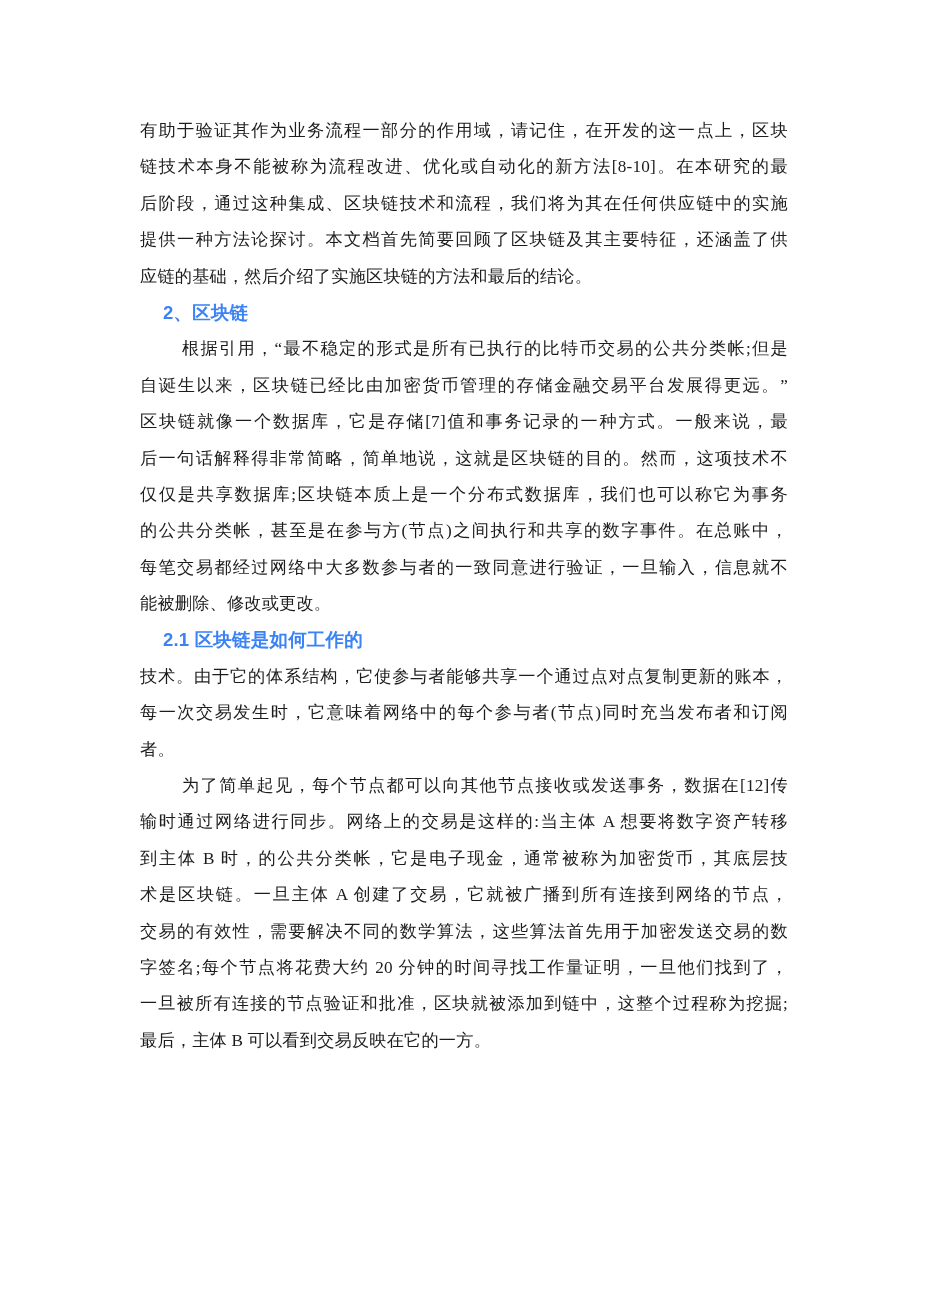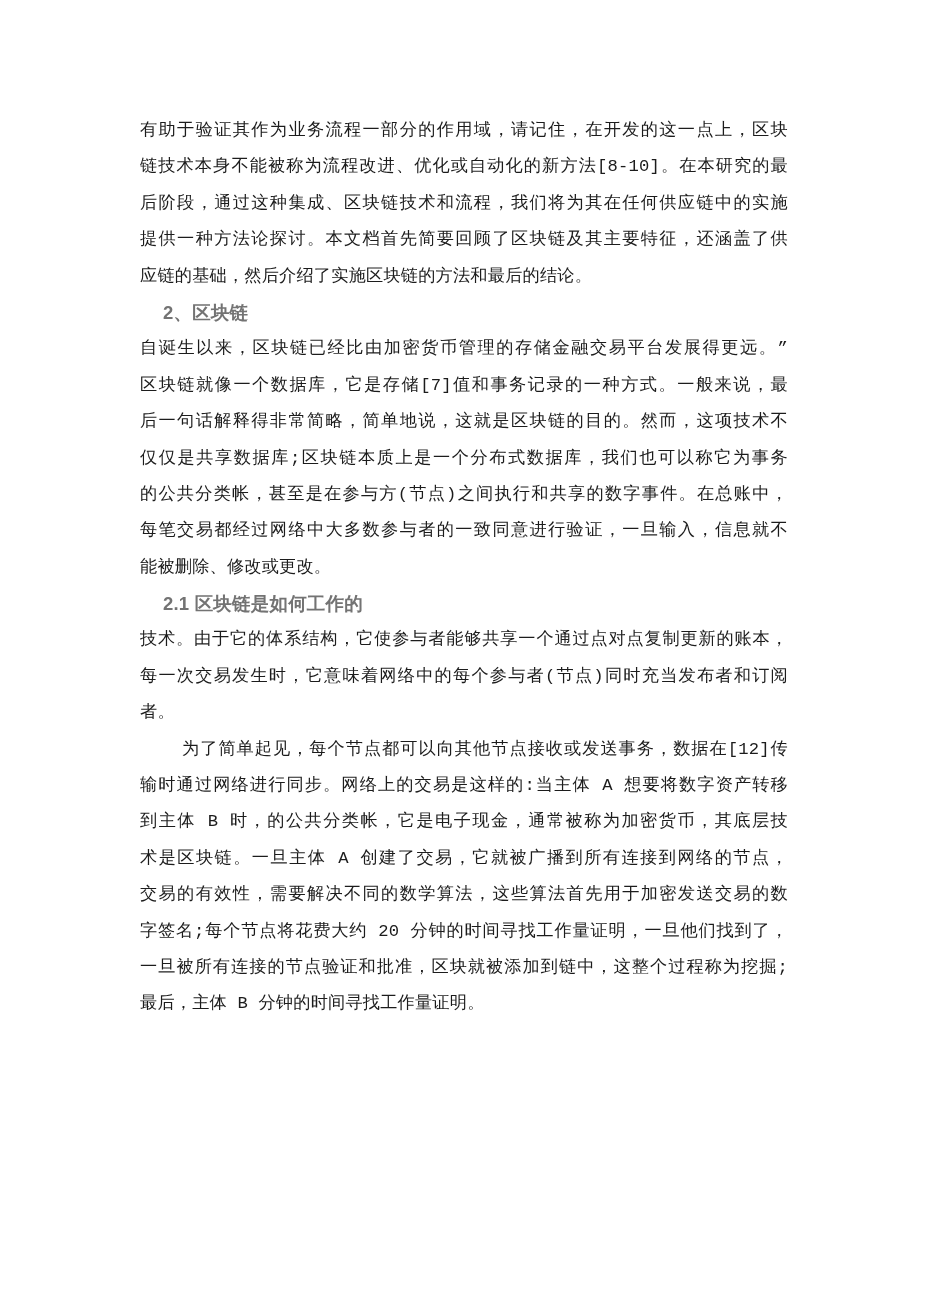--- a/index.html
+++ b/index.html
@@ -23,63 +23,63 @@
     color: #1c1c1c;
   }
   .line {
     height: 36.4px;
     line-height: 36.4px;
     font-size: 17.2px;
     text-align: justify;
     text-align-last: justify;
     overflow: hidden;
     letter-spacing: 0.2px;
-    font-family: Liberation Mono, monospace;
   }
   .line.para-end {
     text-align: right;
     text-align-last: left;
   }
   .line.indent {
     text-indent: 42px;
   }
   .line.heading {
     font-family: "Liberation Sans", "DejaVu Sans", sans-serif;
     font-weight: bold;
     font-size: 18.5px;
     text-indent: 23px;
     text-align: left;
     text-align-last: left;
-    color: #737373;
+    color: #3b82f6;
   }
 </style>
 </head>
 <body>
 
 <div class="page" style="background: rgb(255, 255, 255);">
   <div class="doc" id="doc-body" style="color: rgb(28, 28, 28);">
       <div class="line">有助于验证其作为业务流程一部分的作用域，请记住，在开发的这一点上，区块</div>
       <div class="line">链技术本身不能被称为流程改进、优化或自动化的新方法[8-10]。在本研究的最</div>
       <div class="line">后阶段，通过这种集成、区块链技术和流程，我们将为其在任何供应链中的实施</div>
       <div class="line">提供一种方法论探讨。本文档首先简要回顾了区块链及其主要特征，还涵盖了供</div>
       <div class="line para-end">应链的基础，然后介绍了实施区块链的方法和最后的结论。</div>
       <div class="line heading">2、区块链</div>
+      <div class="line indent">根据引用，“最不稳定的形式是所有已执行的比特币交易的公共分类帐;但是</div>
       <div class="line">自诞生以来，区块链已经比由加密货币管理的存储金融交易平台发展得更远。”</div>
       <div class="line">区块链就像一个数据库，它是存储[7]值和事务记录的一种方式。一般来说，最</div>
       <div class="line">后一句话解释得非常简略，简单地说，这就是区块链的目的。然而，这项技术不</div>
       <div class="line">仅仅是共享数据库;区块链本质上是一个分布式数据库，我们也可以称它为事务</div>
       <div class="line">的公共分类帐，甚至是在参与方(节点)之间执行和共享的数字事件。在总账中，</div>
       <div class="line">每笔交易都经过网络中大多数参与者的一致同意进行验证，一旦输入，信息就不</div>
       <div class="line para-end">能被删除、修改或更改。</div>
       <div class="line heading">2.1 区块链是如何工作的</div>
       <div class="line">技术。由于它的体系结构，它使参与者能够共享一个通过点对点复制更新的账本，</div>
       <div class="line">每一次交易发生时，它意味着网络中的每个参与者(节点)同时充当发布者和订阅</div>
       <div class="line para-end">者。</div>
       <div class="line indent">为了简单起见，每个节点都可以向其他节点接收或发送事务，数据在[12]传</div>
       <div class="line">输时通过网络进行同步。网络上的交易是这样的:当主体 A 想要将数字资产转移</div>
       <div class="line">到主体 B 时，的公共分类帐，它是电子现金，通常被称为加密货币，其底层技</div>
       <div class="line">术是区块链。一旦主体 A 创建了交易，它就被广播到所有连接到网络的节点，</div>
       <div class="line">交易的有效性，需要解决不同的数学算法，这些算法首先用于加密发送交易的数</div>
       <div class="line">字签名;每个节点将花费大约 20 分钟的时间寻找工作量证明，一旦他们找到了，</div>
       <div class="line">一旦被所有连接的节点验证和批准，区块就被添加到链中，这整个过程称为挖掘;</div>
-      <div class="line para-end">最后，主体 B 分钟的时间寻找工作量证明。</div>
+      <div class="line para-end">最后，主体 B 可以看到交易反映在它的一方。</div>
     </div>
 </div>
 
 </body></html>

